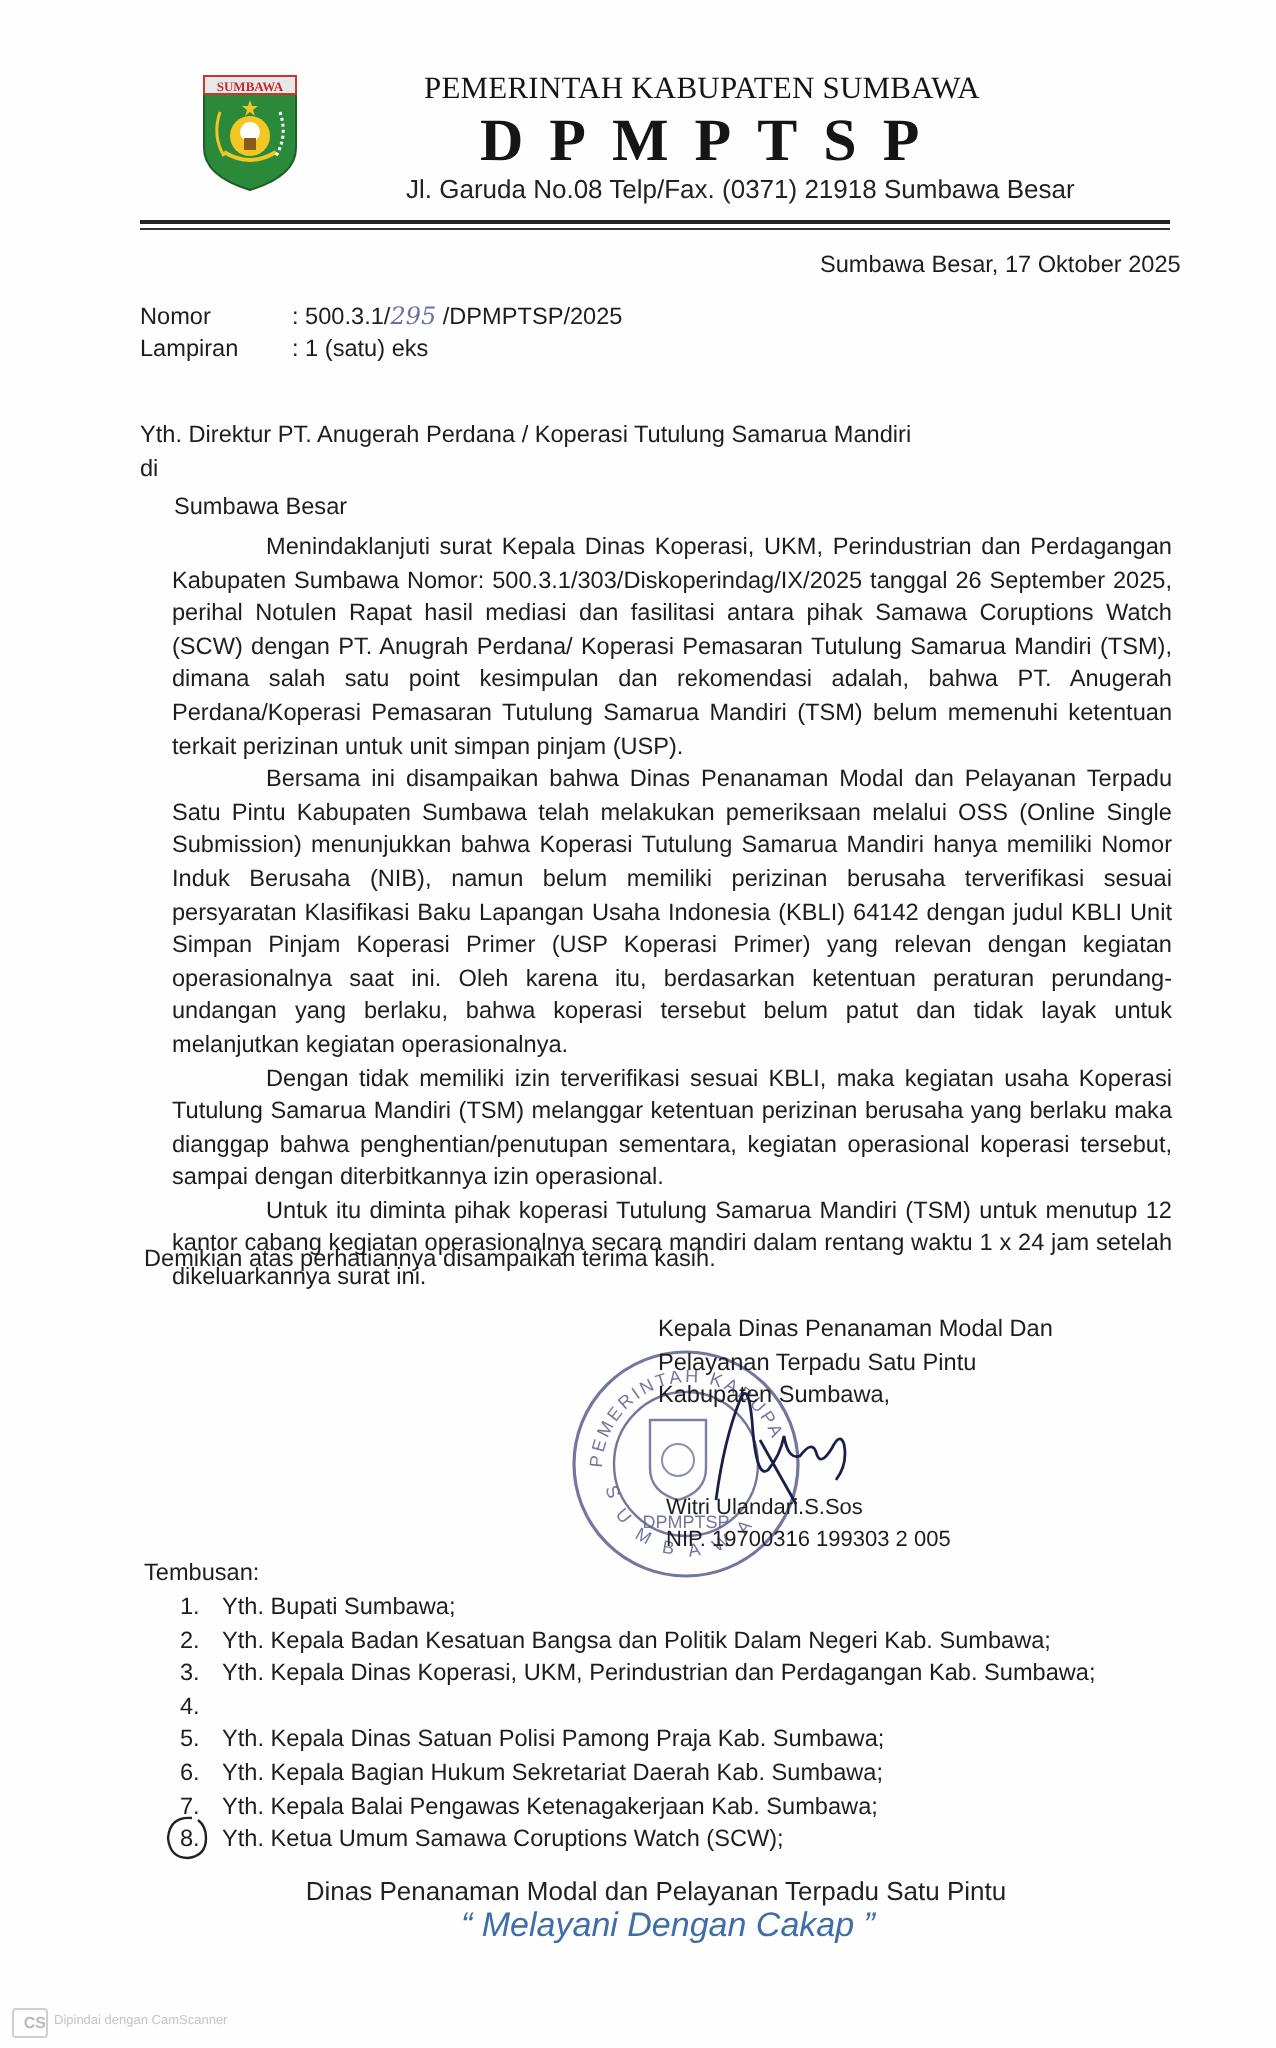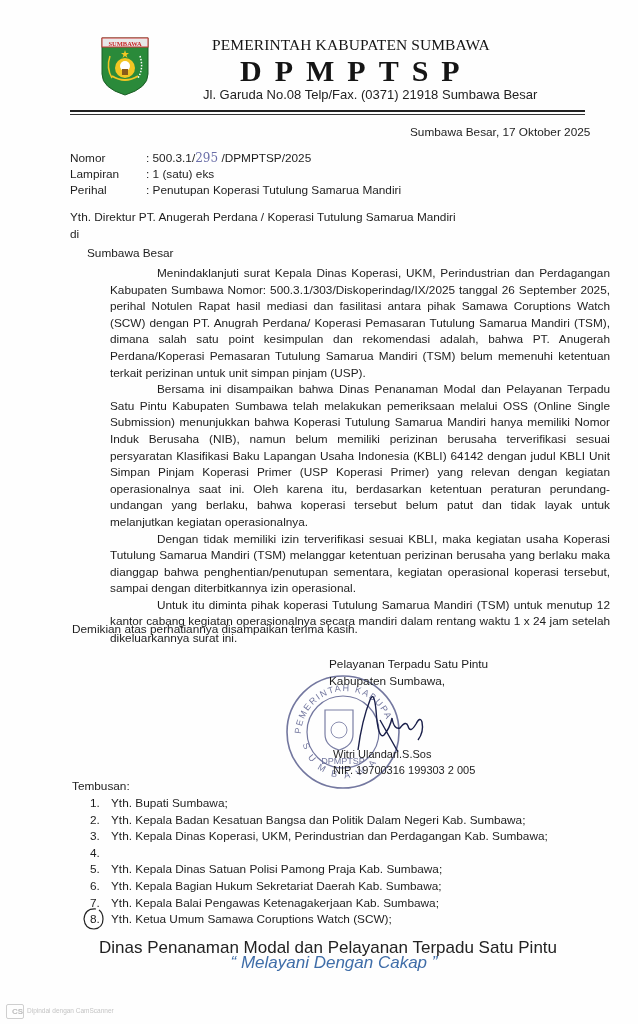--- a/index.html
+++ b/index.html
@@ -12,36 +12,36 @@
   .hdr2 { left:240px; top:54px; font-family:"Liberation Serif", serif; font-weight:bold; font-size:30px; letter-spacing:13px; color:#151515; }
   .hdr3 { left:203px; top:87px; font-size:13px; color:#222; }
   .rule1 { left:70px; top:110px; width:515px; height:2px; background:#222; }
   .rule2 { left:70px; top:114px; width:515px; height:1px; background:#333; }
   .txt { font-size:11.8px; line-height:16.6px; }
   .date { left:410px; top:124px; }
   .meta { left:70px; top:150px; }
   .meta .row { display:flex; height:16.2px; }
   .meta .lbl { width:76px; }
   .meta .val { }
-  .hand { font-family:"DejaVu Serif", serif; color:#6b6fa8; font-size:12px; }
+  .hand { font-family:"DejaVu Serif", serif; font-style:italic; color:#6b6fa8; font-size:12px; }
   .addr { left:70px; top:209px; }
   .addr .indent { padding-left:17px; margin-top:3px; }
-  .body { left:86px; top:265px; width:500px; text-align:justify;margin-left:24px; }
+  .body { left:86px; top:265px; width:500px; text-align:justify; }
   .body p { margin:0; text-indent:47px; }
   .closing { left:72px; top:621px; }
   .sig { left:329px; top:656px; }
   .signame { left:333px; top:746px; font-size:11px; line-height:16px; }
   .stamp { left:283px; top:672px; width:120px; height:120px; }
   .scribble { left:340px; top:680px; width:120px; height:80px; }
   .tembusan { left:72px; top:778px; }
   .cc { left:90px; top:795px; }
   .cc .item { display:flex; height:16.6px; }
   .cc .num { width:21px; }
   .circle { left:82px; top:907px; width:22px; height:22px; }
-  .footer1 { left:0; width:638px; top:938px; text-align:center; font-size:17px; color:#222; padding-left:18px; box-sizing:border-box;}
+  .footer1 { left:0; width:638px; top:938px; text-align:center; font-size:13px; color:#222; padding-left:18px; box-sizing:border-box;}
   .footer2 { left:0; width:638px; top:953px; text-align:center; font-size:17px; font-style:italic; color:#3f6da8; padding-left:30px; box-sizing:border-box;}
   .cs { left:6px; top:1004px; width:16px; height:13px; border:1.5px solid #cfcfcf; border-radius:2px; font-size:8px; color:#bbb; font-weight:bold; text-align:right; line-height:13px; }
   .cstext { left:27px; top:1007px; font-size:6.5px; color:#c4c4c4; }
 </style>
 </head>
 <body>
 
 <div class="abs logo">
   <svg width="50" height="60" viewBox="0 0 50 60">
     <path d="M2 2 H48 V38 Q48 52 25 59 Q2 52 2 38 Z" fill="#2a8a3a" stroke="#1c5e26" stroke-width="1"></path>
@@ -66,24 +66,20 @@
 
 <div class="abs txt meta">
   <div class="row">
     <span class="lbl">Nomor</span>
     <span class="val"><span>: 500.3.1/</span><span class="hand">295</span><span> /DPMPTSP/2025</span></span>
   </div>
   <div class="row">
     <span class="lbl">Lampiran</span>
     <span class="val">: 1 (satu) eks</span>
   </div>
-  <div class="row">
-    <span class="lbl">Perihal</span>
-    <span class="val">: Penutupan Koperasi Tutulung Samarua Mandiri</span>
-  </div>
 </div>
 
 <div class="abs txt addr">
   <div>Yth. Direktur PT. Anugerah Perdana / Koperasi Tutulung Samarua Mandiri</div>
   <div>di</div>
   <div class="indent">Sumbawa Besar</div>
 </div>
 
 <div class="abs txt body">
   <p>Menindaklanjuti surat Kepala Dinas Koperasi, UKM, Perindustrian dan Perdagangan Kabupaten Sumbawa Nomor: 500.3.1/303/Diskoperindag/IX/2025 tanggal 26 September 2025, perihal Notulen Rapat hasil mediasi dan fasilitasi antara pihak Samawa Coruptions Watch (SCW) dengan PT. Anugrah Perdana/ Koperasi Pemasaran Tutulung Samarua Mandiri (TSM), dimana salah satu point kesimpulan dan rekomendasi adalah, bahwa PT. Anugerah Perdana/Koperasi Pemasaran Tutulung Samarua Mandiri (TSM) belum memenuhi ketentuan terkait perizinan untuk unit simpan pinjam (USP).</p>
@@ -104,20 +100,21 @@
     <circle cx="60" cy="60" r="36" fill="none" stroke="#5a5f8e" stroke-width="1.2" opacity="0.85"></circle>
     <text font-size="9" fill="#5a5f8e" font-family="Liberation Sans, sans-serif" letter-spacing="1.5" opacity="0.85"><textPath href="#arcTop">PEMERINTAH KABUPATEN</textPath></text>
     <text font-size="9" fill="#5a5f8e" font-family="Liberation Sans, sans-serif" letter-spacing="8" opacity="0.85"><textPath href="#arcBot">SUMBAWA</textPath></text>
     <path d="M42 38 H70 V62 Q70 74 56 78 Q42 74 42 62 Z" fill="none" stroke="#5a5f8e" stroke-width="1.2" opacity="0.8"></path>
     <circle cx="56" cy="58" r="8" fill="none" stroke="#5a5f8e" stroke-width="1" opacity="0.7"></circle>
     <text x="60" y="92" font-size="9" fill="#5a5f8e" text-anchor="middle" font-family="Liberation Sans, sans-serif" opacity="0.85">DPMPTSP</text>
   </svg>
 </div>
 
 <div class="abs txt sig">
+  <div>Kepala Dinas Penanaman Modal Dan</div>
   <div>Pelayanan Terpadu Satu Pintu</div>
   <div>Kabupaten Sumbawa,</div>
 </div>
 <div class="abs scribble">
   <svg width="120" height="80" viewBox="0 0 120 80">
     <path d="M18 70 Q22 40 30 20 Q34 10 36 30 Q38 60 44 55 Q50 48 52 38 Q54 50 60 48 Q66 40 68 46 Q70 54 76 44 Q80 36 82 42 Q84 52 78 60 M40 40 L58 72" stroke="#1a1f4a" stroke-width="1.4" fill="none"></path>
   </svg>
 </div>
 <div class="abs signame">
   <div>Witri Ulandari.S.Sos</div>

